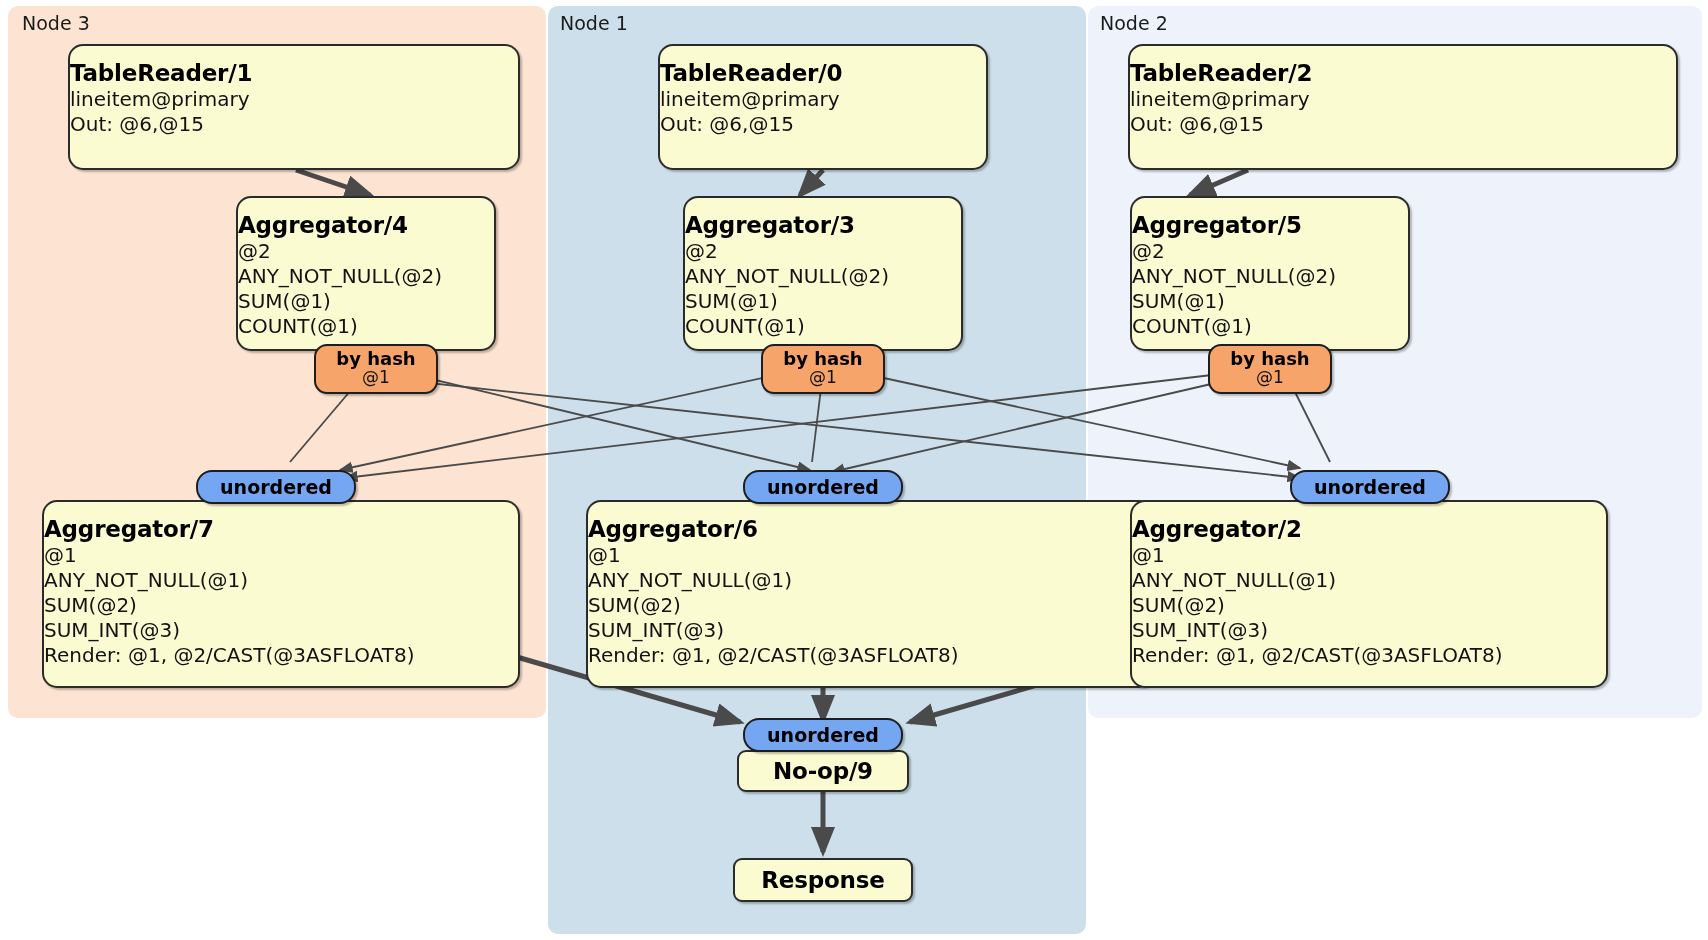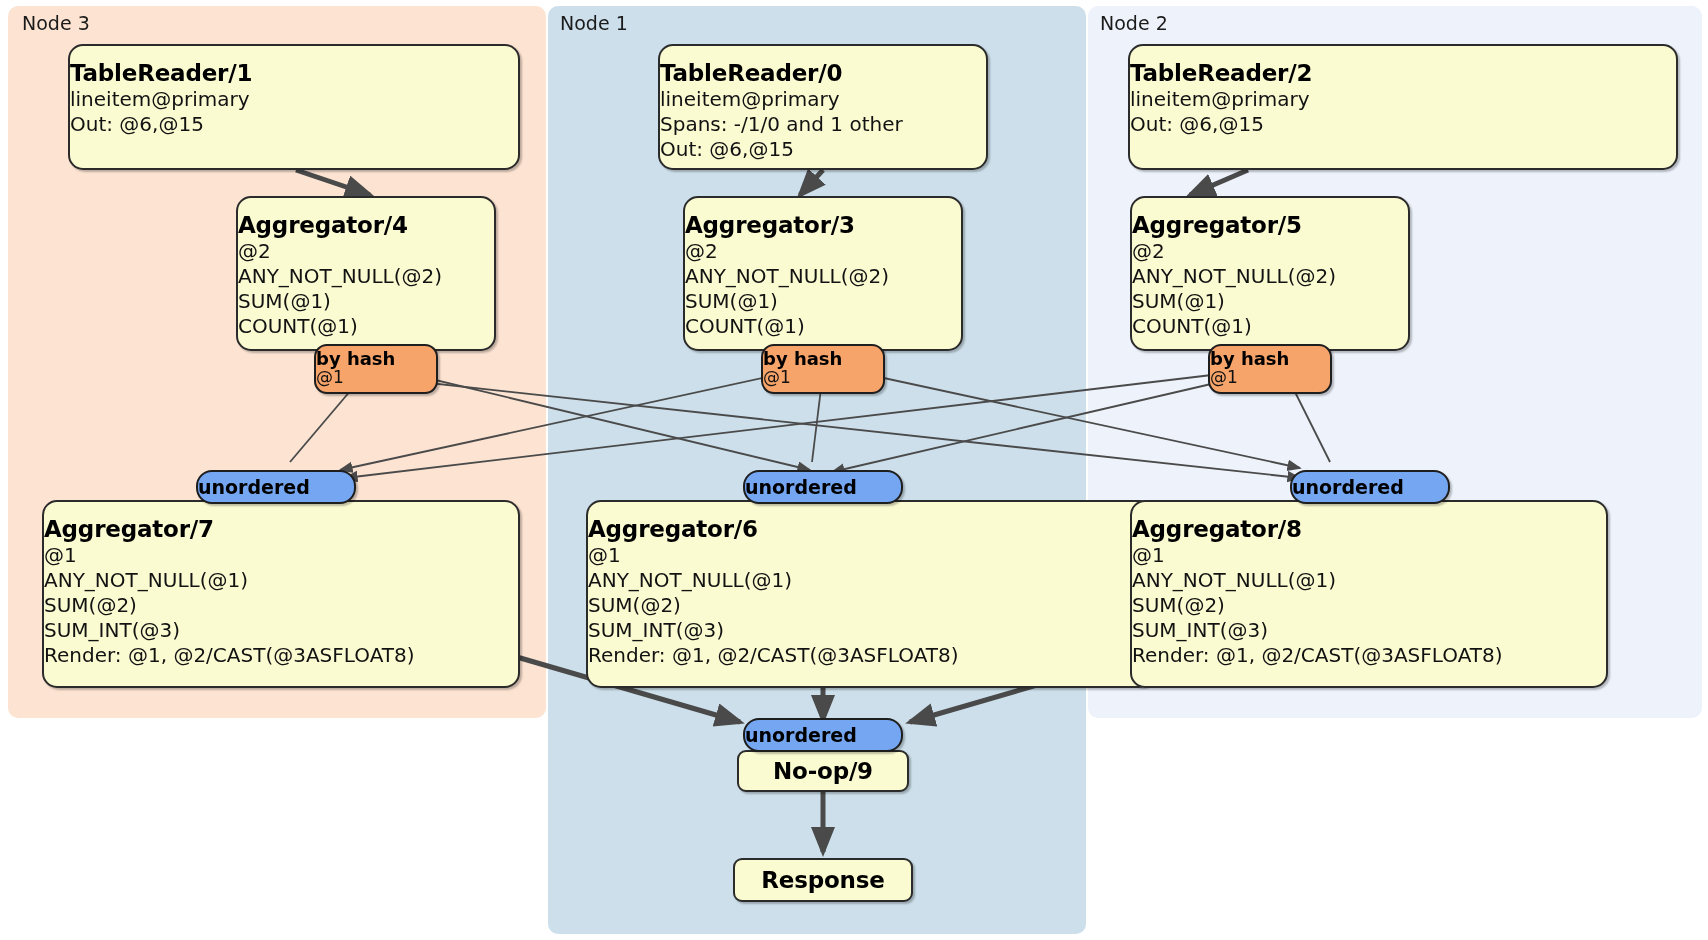--- a/index.html
+++ b/index.html
@@ -60,20 +60,21 @@
     font-size: 20px;
     color: #121212;
     line-height: 1.25;
     white-space: nowrap;
   }
   .pill {
     position: absolute;
     border: 2px solid #1e1e1e;
     border-radius: 14px;
     box-sizing: border-box;
+    text-align: center;
     z-index: 14;
     box-shadow: 2px 2px 2px rgba(0,0,0,0.25);
   }
   .pill-hash {
     background: #f6a46a;
     border-radius: 13px;
   }
   .pill-hash .pill-t1 {
     font-weight: bold;
     font-size: 18px;
@@ -157,21 +158,20 @@
 
   <div class="proc-box" style="left:68px; top:44px; width:452px; height:126px;">
     <div class="proc-title">TableReader/1</div>
     <div class="proc-line">lineitem@primary</div>
     <div class="proc-line">Out: @6,@15</div>
   </div>
 
   <div class="proc-box" style="left:658px; top:44px; width:330px; height:126px;">
     <div class="proc-title">TableReader/0</div>
     <div class="proc-line">lineitem@primary</div>
-    <div class="proc-line">Spans: -/1/0 and 1 other</div>
     <div class="proc-line">Out: @6,@15</div>
   </div>
 
   <div class="proc-box" style="left:1128px; top:44px; width:550px; height:126px;">
     <div class="proc-title">TableReader/2</div>
     <div class="proc-line">lineitem@primary</div>
     <div class="proc-line">Out: @6,@15</div>
   </div>
 
   <div class="proc-box" style="left:236px; top:196px; width:260px; height:155px;">
@@ -237,21 +237,21 @@
   <div class="proc-box" style="left:586px; top:500px; width:568px; height:188px;">
     <div class="proc-title">Aggregator/6</div>
     <div class="proc-line">@1</div>
     <div class="proc-line">ANY_NOT_NULL(@1)</div>
     <div class="proc-line">SUM(@2)</div>
     <div class="proc-line">SUM_INT(@3)</div>
     <div class="proc-line">Render: @1, @2/CAST(@3ASFLOAT8)</div>
   </div>
 
   <div class="proc-box" style="left:1130px; top:500px; width:478px; height:188px;">
-    <div class="proc-title">Aggregator/8</div>
+    <div class="proc-title">Aggregator/2</div>
     <div class="proc-line">@1</div>
     <div class="proc-line">ANY_NOT_NULL(@1)</div>
     <div class="proc-line">SUM(@2)</div>
     <div class="proc-line">SUM_INT(@3)</div>
     <div class="proc-line">Render: @1, @2/CAST(@3ASFLOAT8)</div>
   </div>
 
   <div class="pill pill-unordered" style="left:743px; top:718px; width:160px; height:34px;">
     <div class="pill-t1">unordered</div>
   </div>

